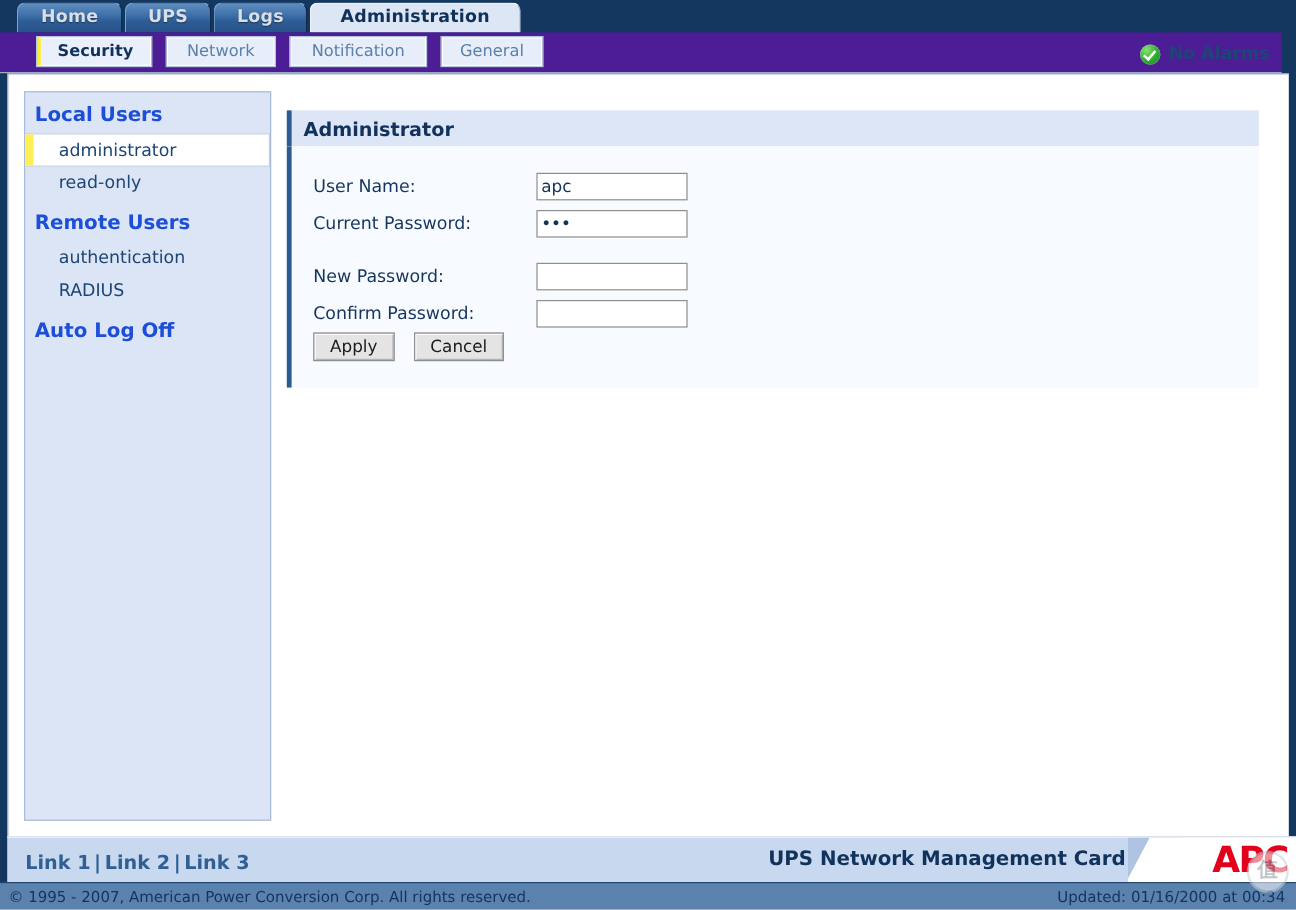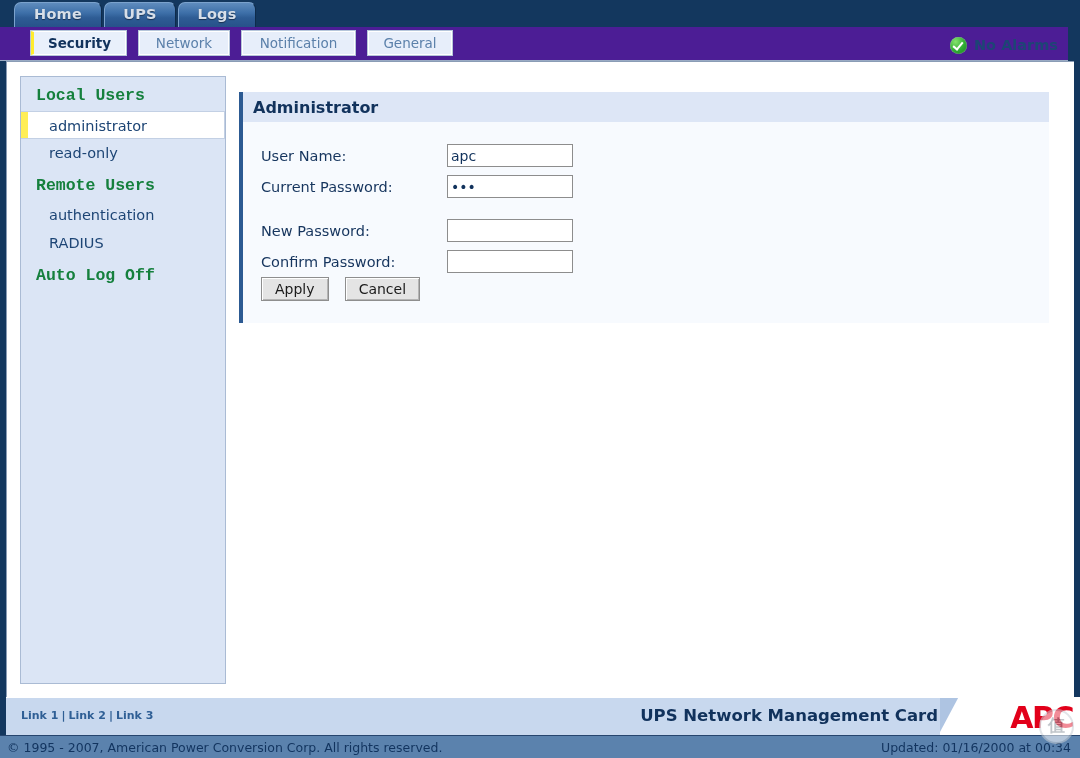--- a/index.html
+++ b/index.html
@@ -149,23 +149,22 @@
     top: 14px;
     width: 206px;
     height: 608px;
     background: #dbe5f5;
     border: 1px solid #aabbd4;
     box-sizing: border-box;
   }
   .nav-group {
     font-size: 16.5px;
     font-weight: bold;
-    color: #15803d;
-    padding: 9px 0 6px 15px;
-    font-family: Liberation Mono, monospace;
+    color: #1d4ed8;
+    padding: 9px 0 6px 8px;
   }
   .nav-item {
     font-size: 14.5px;
     color: #1d4575;
     height: 28px;
     line-height: 28px;
     padding-left: 28px;
     box-sizing: border-box;
     cursor: pointer;
     position: relative;
@@ -263,21 +262,21 @@
     width: 1074px;
     height: 38px;
     background: #c8d8ee;
     box-sizing: border-box;
     border-top: 1px solid #ffffff;
   }
   #links {
     position: absolute;
     left: 15px;
     top: 11px;
-    font-size: 11px;
+    font-size: 16px;
     font-weight: bold;
     color: #2f5f95;
   }
   #links a {
     color: #2f5f95;
     text-decoration: none;
     cursor: pointer;
   }
   #links .sep { color: #2f5f95; padding: 0 3px; }
   #product {
@@ -384,20 +383,21 @@
 </style>
 </head>
 <body>
 
 <div id="page">
 
   <div id="tabbar">
     <div class="ptab inactive" style="left:14px;width:88px;"><span>Home</span></div>
     <div class="ptab inactive" style="left:104px;width:72px;"><span>UPS</span></div>
     <div class="ptab inactive" style="left:178px;width:78px;"><span>Logs</span></div>
+    <div class="ptab active" style="left:258px;width:176px;"><span>Administration</span></div>
   </div>
 
   <div id="subbar">
     <div class="stab selected" style="left:31px;width:95px;"><span>Security</span></div>
     <div class="stab" style="left:139px;width:90px;"><span>Network</span></div>
     <div class="stab" style="left:242px;width:113px;"><span>Notification</span></div>
     <div class="stab" style="left:368px;width:84px;"><span>General</span></div>
   </div>
 
   <div id="alarm">

